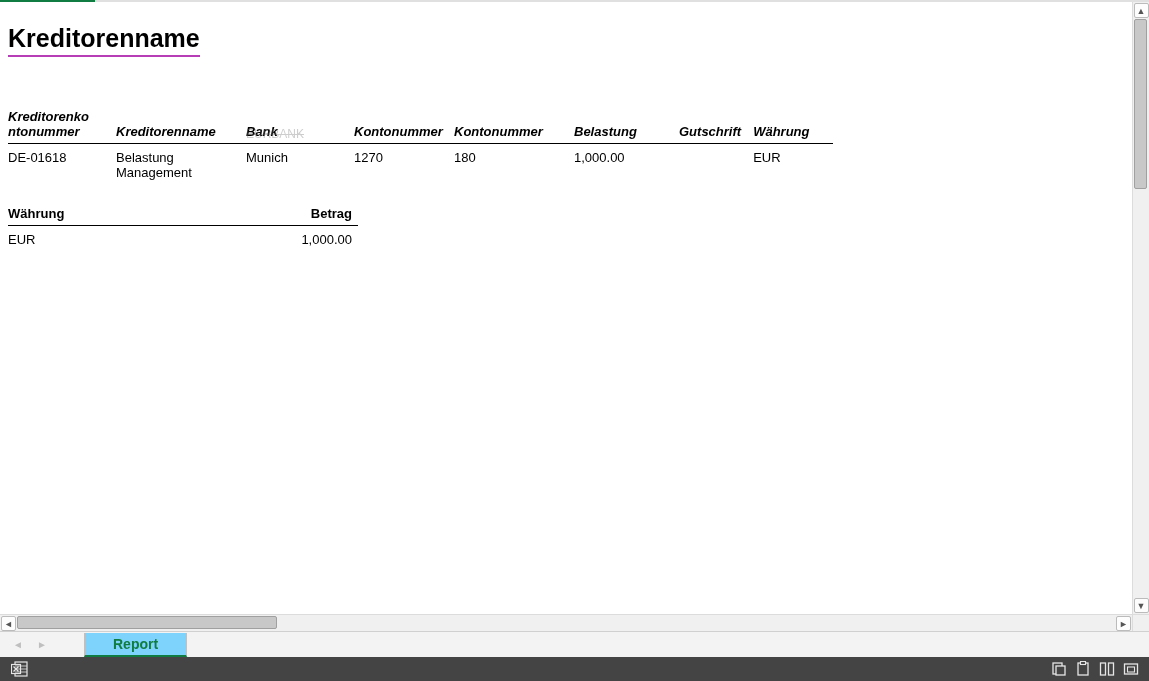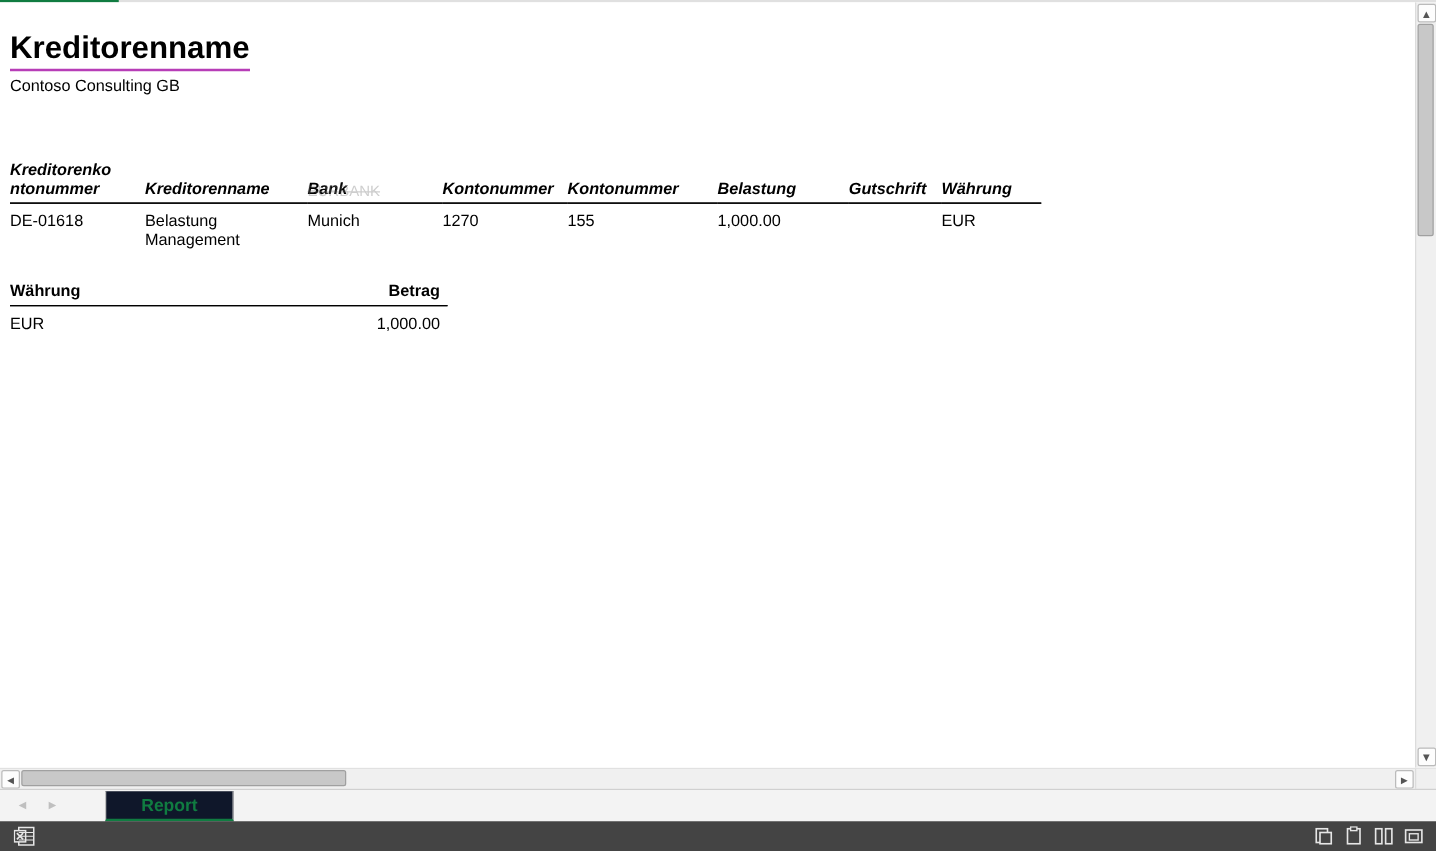--- a/index.html
+++ b/index.html
@@ -120,21 +120,21 @@
     font-size: 10px;
     color: #bfbfbf;
     margin: 0 6px;
     cursor: default;
   }
   .tabstrip .tab {
     margin-left: 30px;
     height: 24px;
     padding: 0 28px;
     display: flex; align-items: center;
-    background: #0f172a;
+    background: #7dd3fc;
     border: 1px solid #c0c0c0;
     border-top: none;
     border-bottom: 2px solid #107c41;
     font-weight: bold;
     color: #107c41;
     font-size: 14px;
     cursor: pointer;
   }
   
   .statusbar {
@@ -235,21 +235,20 @@
 
 <div class="top-accent"></div>
 
 <div class="outer">
 
   <div class="viewport">
 
     <div class="content-area">
 
       <div class="report-title">Kreditorenname</div>
-      <div class="company">Contoso Consulting GB</div>
 
       <table class="main-table">
         <colgroup>
           <col class="col-kred">
             <col class="col-name">
             <col class="col-bank">
           <col class="col-blz">
             <col class="col-konto">
             <col class="col-bel">
           <col class="col-gut">
@@ -270,21 +269,21 @@
         </thead>
         <tbody>
           <tr>
             <td>DE-01618</td>
             <td>Belastung Management</td>
             <td class="bank-cell">
               <span class="bank-ghost">EURBANK</span>
               <span>Munich</span>
             </td>
             <td>1270</td>
-            <td>155</td>
+            <td>180</td>
             <td class="num">1,000.00</td>
             <td class="num"></td>
             <td>EUR</td>
           </tr>
         </tbody>
       </table>
 
       <table class="summary-table">
         <colgroup>
           <col class="scol-whr">

